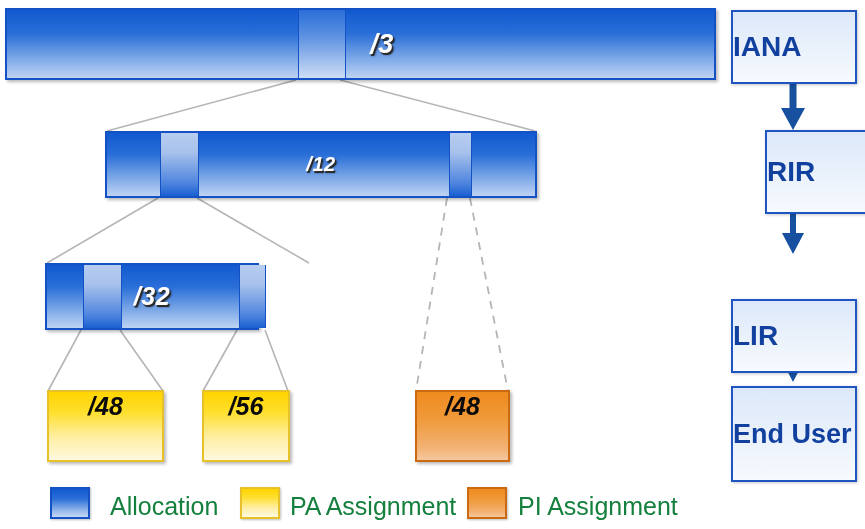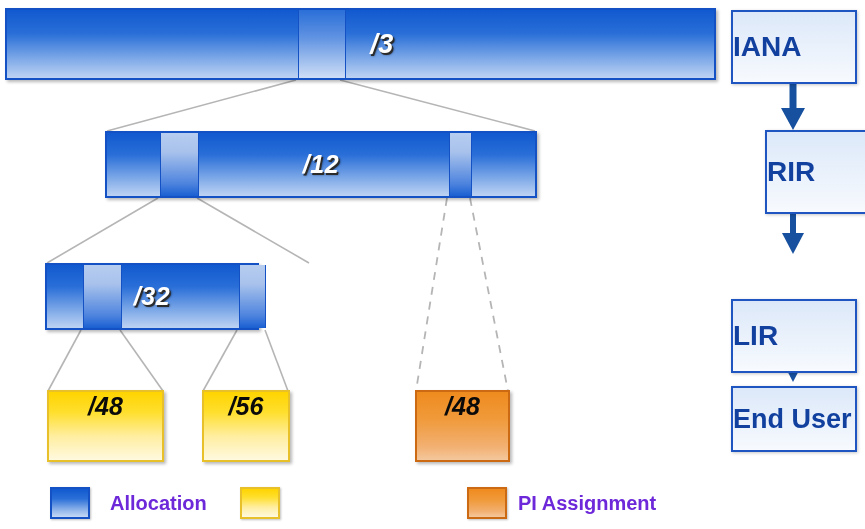--- a/index.html
+++ b/index.html
@@ -58,21 +58,21 @@
     display:flex;align-items:center;justify-content:flex-start;
     color:#11409f;font-weight:bold;
     box-shadow:1px 1px 3px rgba(0,0,0,.22);
   }
 
   
   .lswatch{position:absolute;box-sizing:border-box;width:40px;height:32px;box-shadow:1px 1px 2px rgba(0,0,0,.25);}
   .lswatch.alloc{border:2px solid #1351c4;background:linear-gradient(to bottom,#1159cf 0%,#2a6fd8 35%,#8fb4ea 75%,#c6d8f5 100%);}
   .lswatch.pa{border:2px solid #e8c12a;background:linear-gradient(to bottom,#ffd400 0%,#ffdf2e 30%,#ffeea0 65%,#fff9df 100%);}
   .lswatch.pi{border:2px solid #cc6a13;background:linear-gradient(to bottom,#ef8b1e 0%,#f09a3b 40%,#f2b071 80%,#f4c79c 100%);}
-  .llabel{position:absolute;font-size:20px;color:#6d28d9;white-space:nowrap;font-weight:bold;}
+  .llabel{position:absolute;font-size:25px;color:#15803d;white-space:nowrap;}
 
   svg.links{position:absolute;left:0;top:0;width:865px;height:529px;pointer-events:none;}
 </style>
 </head>
 <body>
 
 <div id="stage">
 
   <svg class="links" viewBox="0 0 865 529">
 
@@ -106,21 +106,21 @@
   </svg>
 
   <div class="bar" style="left:5px;top:8px;width:711px;height:72px;">
     <div class="seg pale" style="left:291px;width:48px;"></div>
     <div class="bar-label" style="left:345px;width:60px;font-size:27px;">/3</div>
   </div>
 
   <div class="bar" style="left:105px;top:131px;width:432px;height:67px;">
     <div class="seg light" style="left:53px;width:39px;"></div>
     <div class="seg light" style="left:342px;width:23px;"></div>
-    <div class="bar-label" style="left:0;right:0;font-size:25px;">/12</div>
+    <div class="bar-label" style="left:0;right:0;font-size:20px;">/12</div>
   </div>
 
   <div class="bar" style="left:45px;top:263px;width:214px;height:67px;">
     <div class="seg light" style="left:36px;width:39px;"></div>
     <div class="seg light" style="left:192px;width:27px;"></div>
     <div class="bar-label" style="left:40px;right:40px;font-size:25px;">/32</div>
   </div>
 
   <div class="abox pa" style="left:47px;top:390px;width:117px;height:72px;">
     <span style="font-size:25px;">/48</span>
@@ -131,33 +131,34 @@
   </div>
 
   <div class="abox pi" style="left:415px;top:390px;width:95px;height:72px;">
     <span style="font-size:25px;">/48</span>
   </div>
 
   <div class="lswatch alloc" style="left:50px;top:487px;"></div>
   <div class="llabel" style="left:110px;top:492px;">Allocation</div>
 
   <div class="lswatch pa" style="left:240px;top:487px;"></div>
+  <div class="llabel" style="left:290px;top:492px;">PA Assignment</div>
 
   <div class="lswatch pi" style="left:467px;top:487px;"></div>
   <div class="llabel" style="left:518px;top:492px;">PI Assignment</div>
 
   <div class="fbox" style="left:731px;top:10px;width:126px;height:74px;">
     <span style="font-size:28px;">IANA</span>
   </div>
 
   <div class="fbox" style="left:765px;top:130px;width:126px;height:84px;">
     <span style="font-size:28px;">RIR</span>
   </div>
 
   <div class="fbox" style="left:731px;top:257px;width:126px;height:74px;margin-top:42px;">
     <span style="font-size:28px;">LIR</span>
   </div>
 
-  <div class="fbox" style="left:731px;top:386px;width:126px;height:66px;">
+  <div class="fbox" style="left:731px;top:386px;width:126px;height:96px;">
     <span style="font-size:27px;">End User</span>
   </div>
 
 </div>
 
 </body></html>

